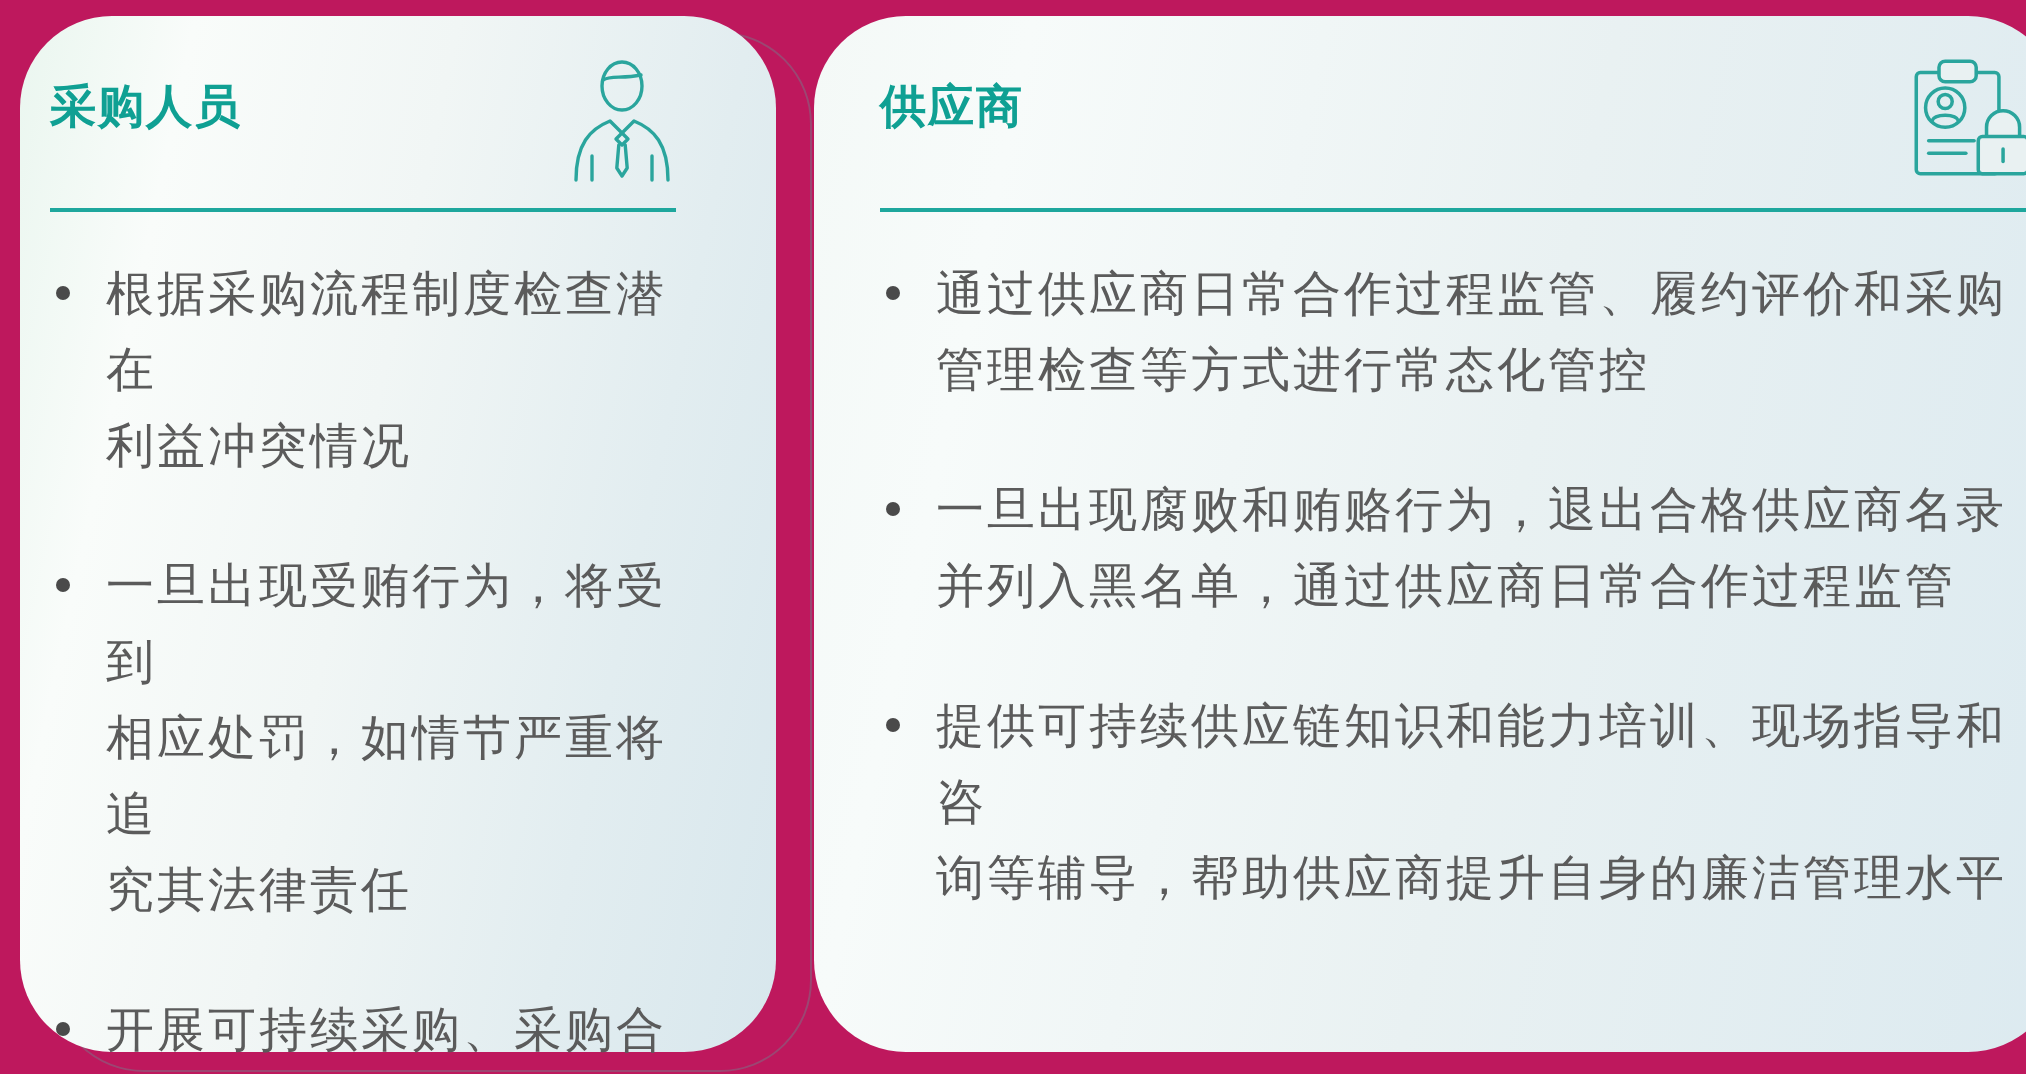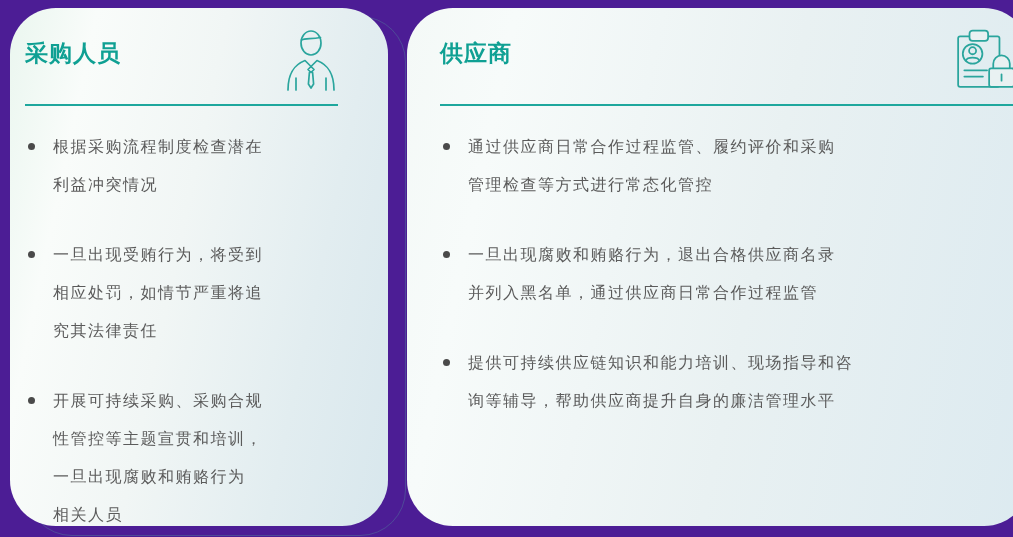--- a/index.html
+++ b/index.html
@@ -1,17 +1,17 @@
 <!DOCTYPE html>
 <html><head>
 <meta charset="utf-8">
 <style>
   html,body{margin:0;padding:0;background:#ffffff;}
   .page{
-    position:relative; width:1013px; height:537px; background:#4c1d95;
+    position:relative; width:1013px; height:537px; background:#be185d;
     font-family:"DejaVu Sans","Liberation Sans",sans-serif; overflow:hidden;
   }
   .card{
     position:absolute; top:8px; height:518px; border-radius:46px;
     box-sizing:border-box; z-index:1;
   }
   .card-echo{
     position:absolute; left:26px; top:16px; width:378px; height:518px;
     border:1px solid rgba(84,168,158,0.32); border-radius:46px; z-index:0;
     background:transparent;
@@ -33,21 +33,21 @@
     color:#0fa093;
   }
   .header-icon{ flex:0 0 auto; }
   .divider{
     height:0; border-top:2px solid #1ea79d; margin-top:6px;
   }
   ul.points{
     list-style:none; margin:22px 0 0 0; padding:0;
   }
   ul.points li{
-    position:relative; padding-left:28px; font-size:16px; line-height:38px;
+    position:relative; padding-left:28px; font-size:24px; line-height:38px;
     letter-spacing:1.5px; color:#5b5b5b; white-space:pre-line;
   }
   ul.points li + li{ margin-top:32px; }
   ul.points li::before{
     content:""; position:absolute; left:3px; top:15px;
     width:7px; height:7px; border-radius:50%; background:#4a4a4a;
   }
   svg .stroke{ fill:none; stroke:#2aa59d; stroke-width:1.7; stroke-linecap:round; stroke-linejoin:round; }
   svg .fillbg{ fill:#e9f1f2; stroke:#2aa59d; stroke-width:1.7; stroke-linejoin:round; }
 </style>

